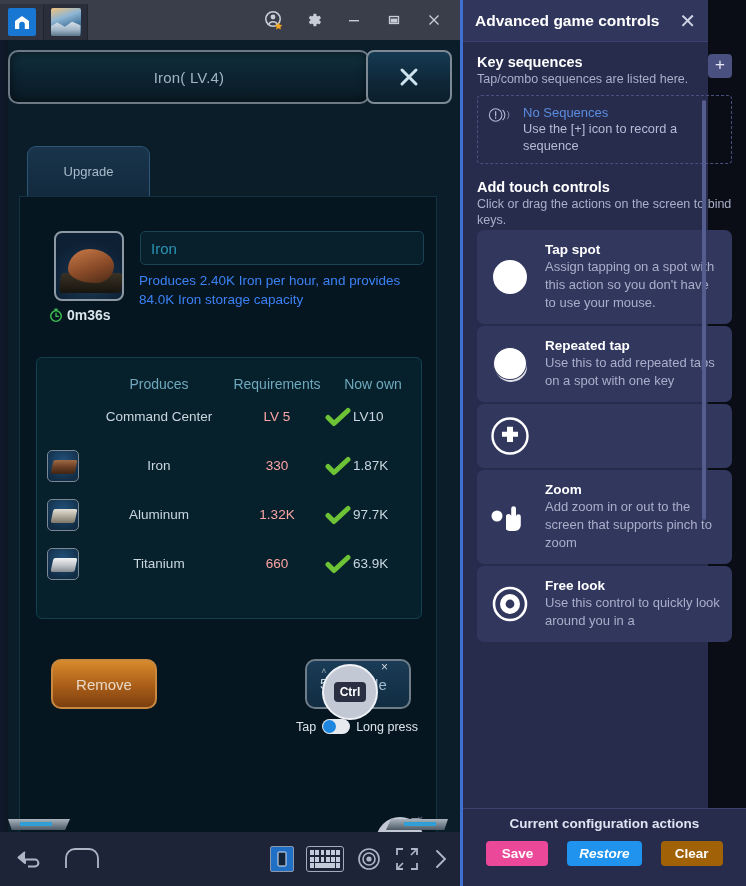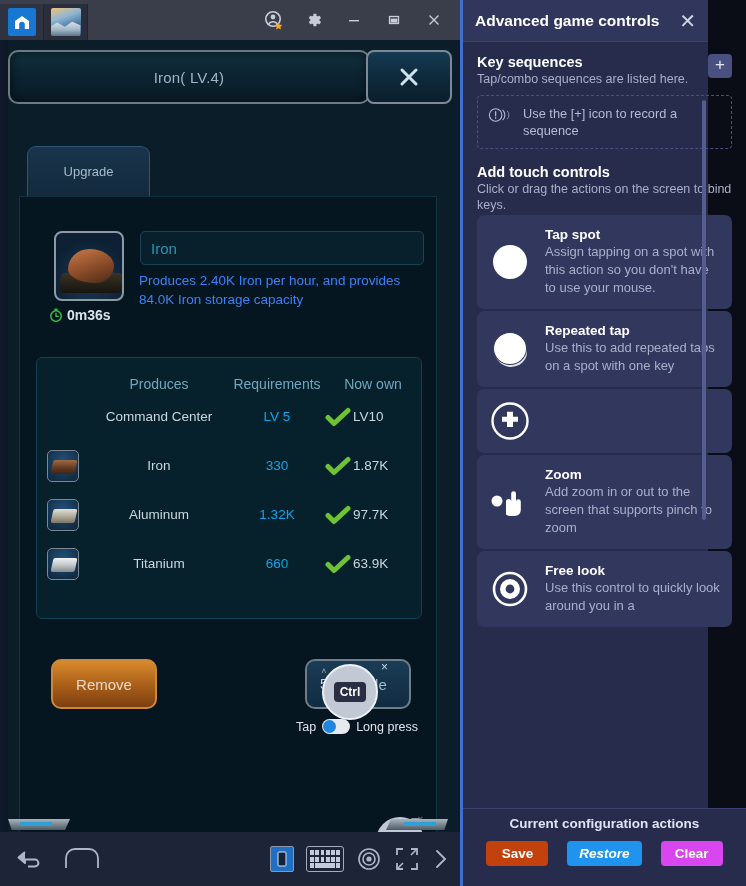--- a/index.html
+++ b/index.html
@@ -142,21 +142,21 @@
     border: 1px solid #11414f; border-radius: 6px;
   }
   #req-head { display: flex; padding-top: 18px; }
   #req-head div { color: #6fa8bd; font-size: 14px; text-align: center; }
   .col-ico { width: 52px; }
   .col-cat { width: 140px; }
   .col-req { width: 96px; }
   .col-own { width: 96px; }
   .req-row { display: flex; align-items: center; height: 49px; }
   .req-row .col-cat { color: #c9d6de; font-size: 13.5px; text-align: center; }
-  .req-row .col-req { color: #0ea5e9; font-size: 13.5px; text-align: center; }
+  .req-row .col-req { color: #fca5a5; font-size: 13.5px; text-align: center; }
   .req-row .col-own {
     color: #c9d6de; font-size: 13.5px;
     display: flex; align-items: center; justify-content: flex-start; gap: 2px;
   }
   .res-ico {
     width: 32px; height: 32px; margin: 0 auto;
     border: 1px solid #7b8792; border-radius: 5px;
     background: radial-gradient(circle at 50% 35%, #23527c 0%, #112c44 80%);
     position: relative; overflow: hidden;
   }
@@ -321,23 +321,23 @@
   }
   #sp-footer .ftitle {
     color: #dfe3f2; font-size: 13.5px; font-weight: bold; text-align: center; margin-bottom: 10px;
   }
   #sp-footer .btns { display: flex; justify-content: space-around; padding: 0 14px; }
   .fbtn {
     height: 25px; min-width: 62px; border-radius: 4px;
     color: #fff; font-size: 13.5px; font-weight: bold;
     display: flex; align-items: center; justify-content: center; padding: 0 12px;
   }
-  .fbtn.save { background: #c2410c; }
+  .fbtn.save { background: #ec4899; }
   .fbtn.restore { background: #1f93ee; font-style: italic; }
-  .fbtn.clear { background: #d946ef; }
+  .fbtn.clear { background: #a16207; }
 </style>
 </head>
 <body>
 
 <div id="root">
 
   <div id="emulator">
 
     <div id="titlebar">
       <div class="tabstrip">
@@ -605,20 +605,21 @@
       </div>
 
       <div id="noseq-box">
         <svg width="28" height="20" viewBox="0 0 34 22">
           <circle cx="10" cy="11" r="8.2" fill="none" stroke="#b6bcd4" stroke-width="1.4"></circle>
           <path d="M10 6.5v5.5M10 14.4v.8" stroke="#b6bcd4" stroke-width="1.6" stroke-linecap="round"></path>
           <path d="M19 4.2a9 9 0 0 1 0 13.6" fill="none" stroke="#b6bcd4" stroke-width="1.4"></path>
           <path d="M25 5.6a7.4 7.4 0 0 1 0 10.8" fill="none" stroke="#8b91ad" stroke-width="1.3"></path>
         </svg>
         <div class="txt">
+          <div class="t1">No Sequences</div>
           <div class="t2">Use the [+] icon to record a sequence</div>
         </div>
       </div>
 
       <div id="touch-head">
         <div class="sp-h">Add touch controls</div>
         <div class="sp-sub">Click or drag the actions on the screen to bind keys.</div>
       </div>
 
       <div class="card">

